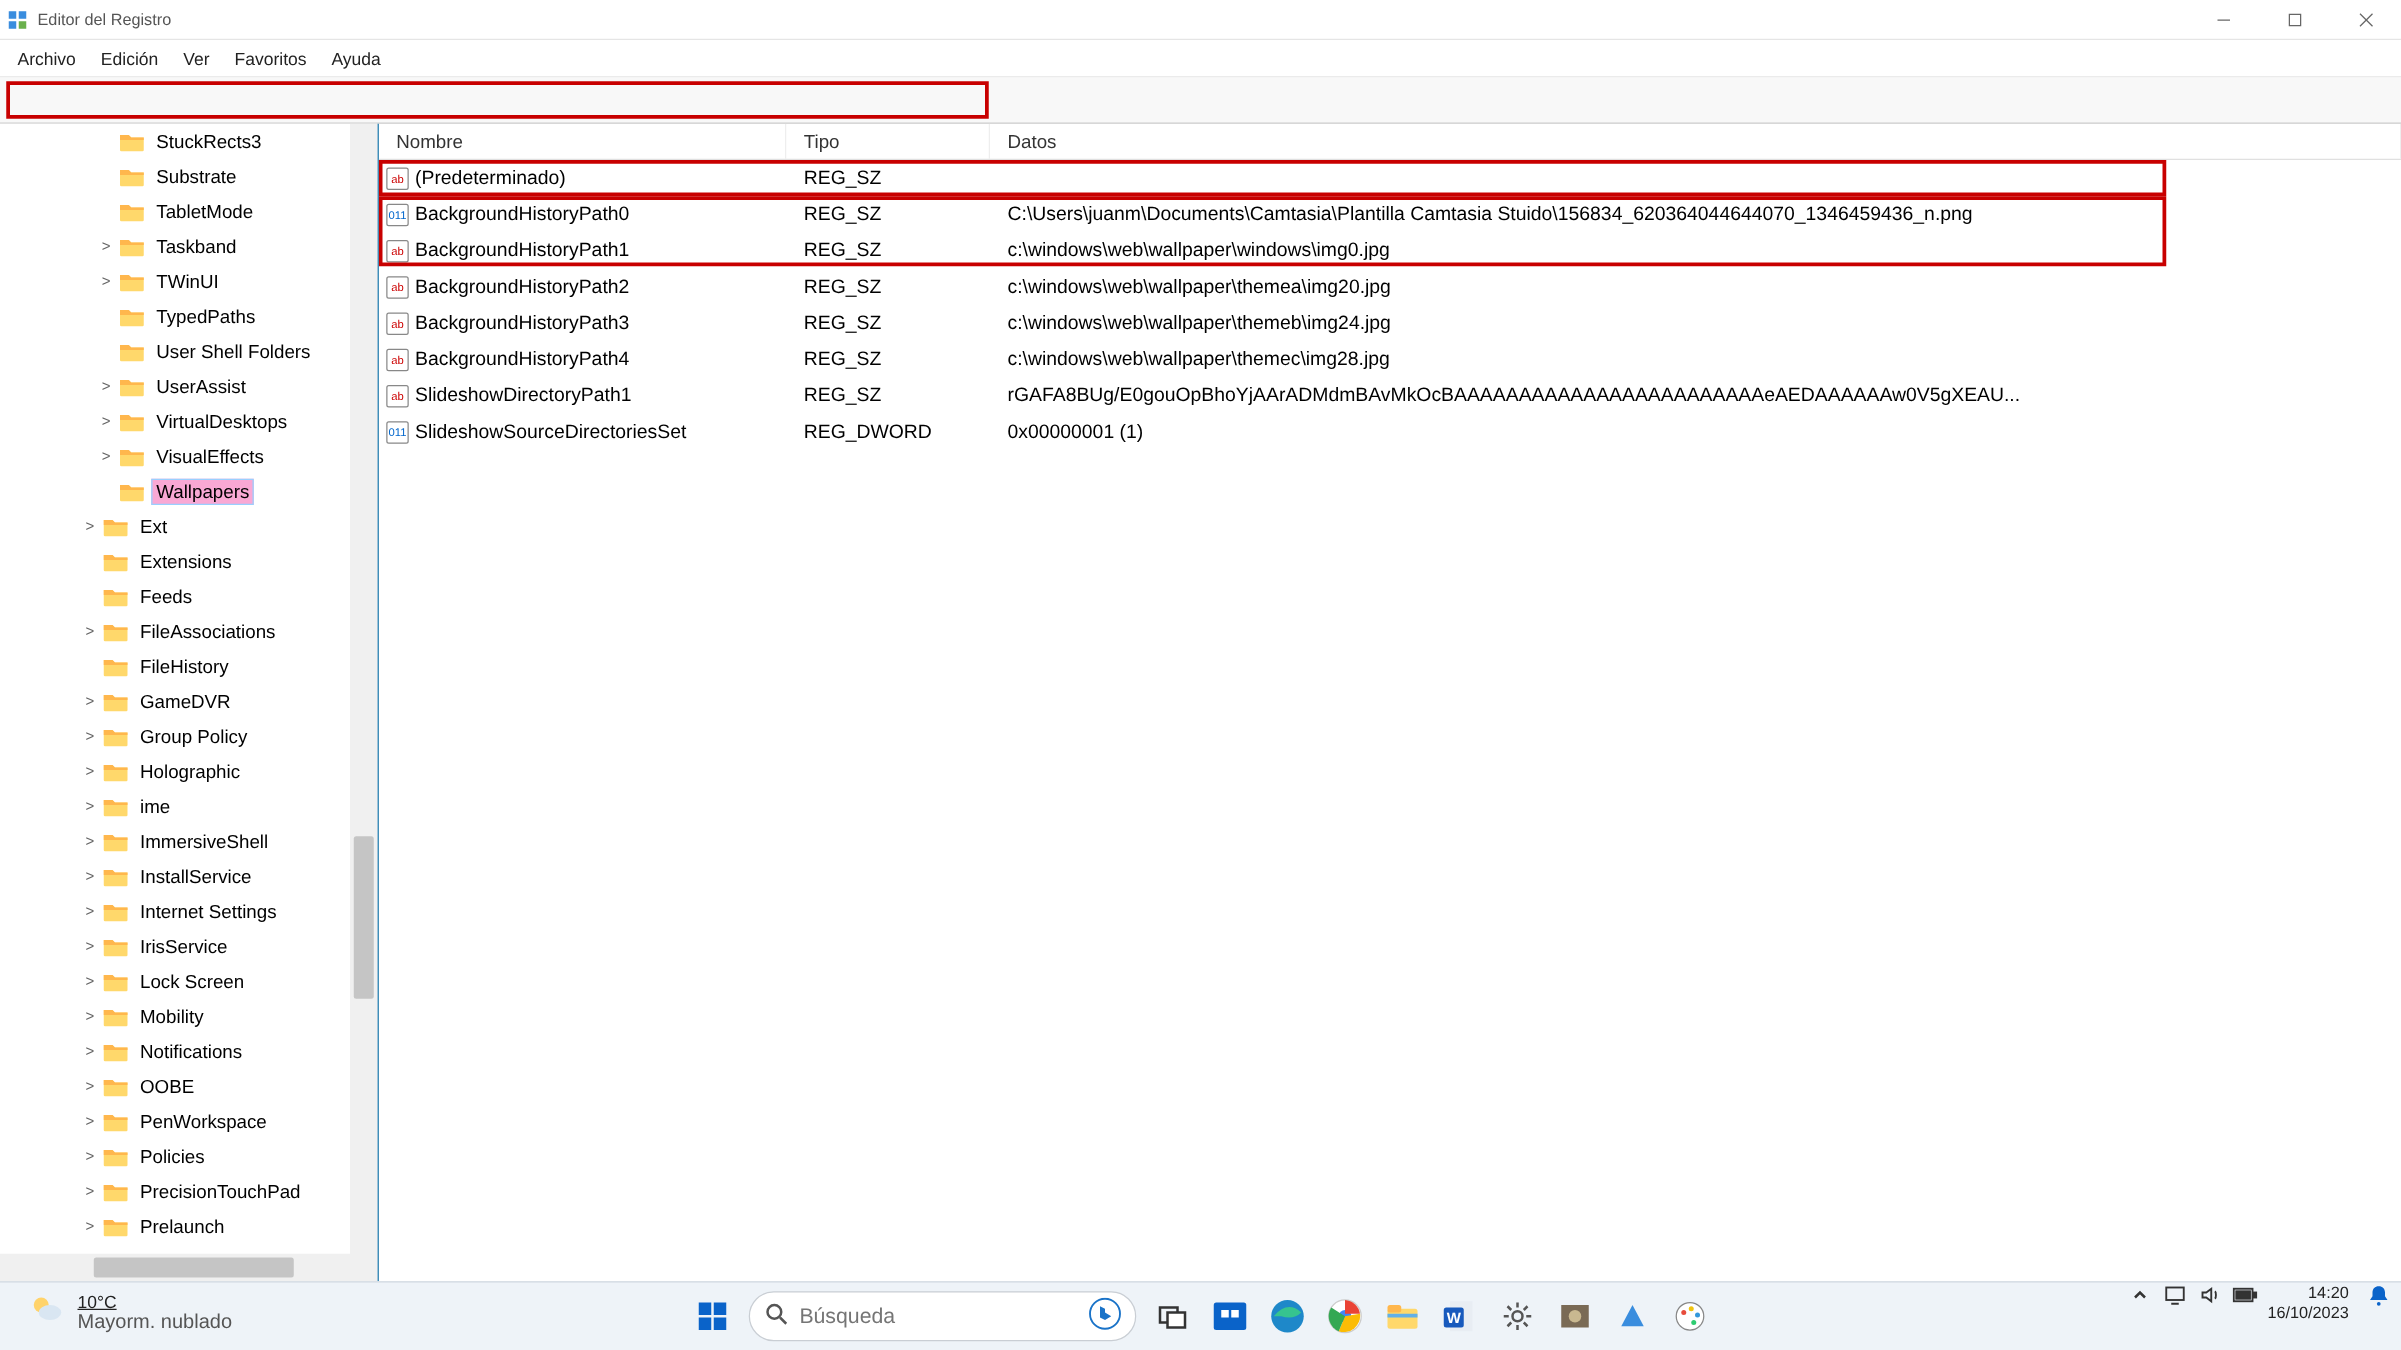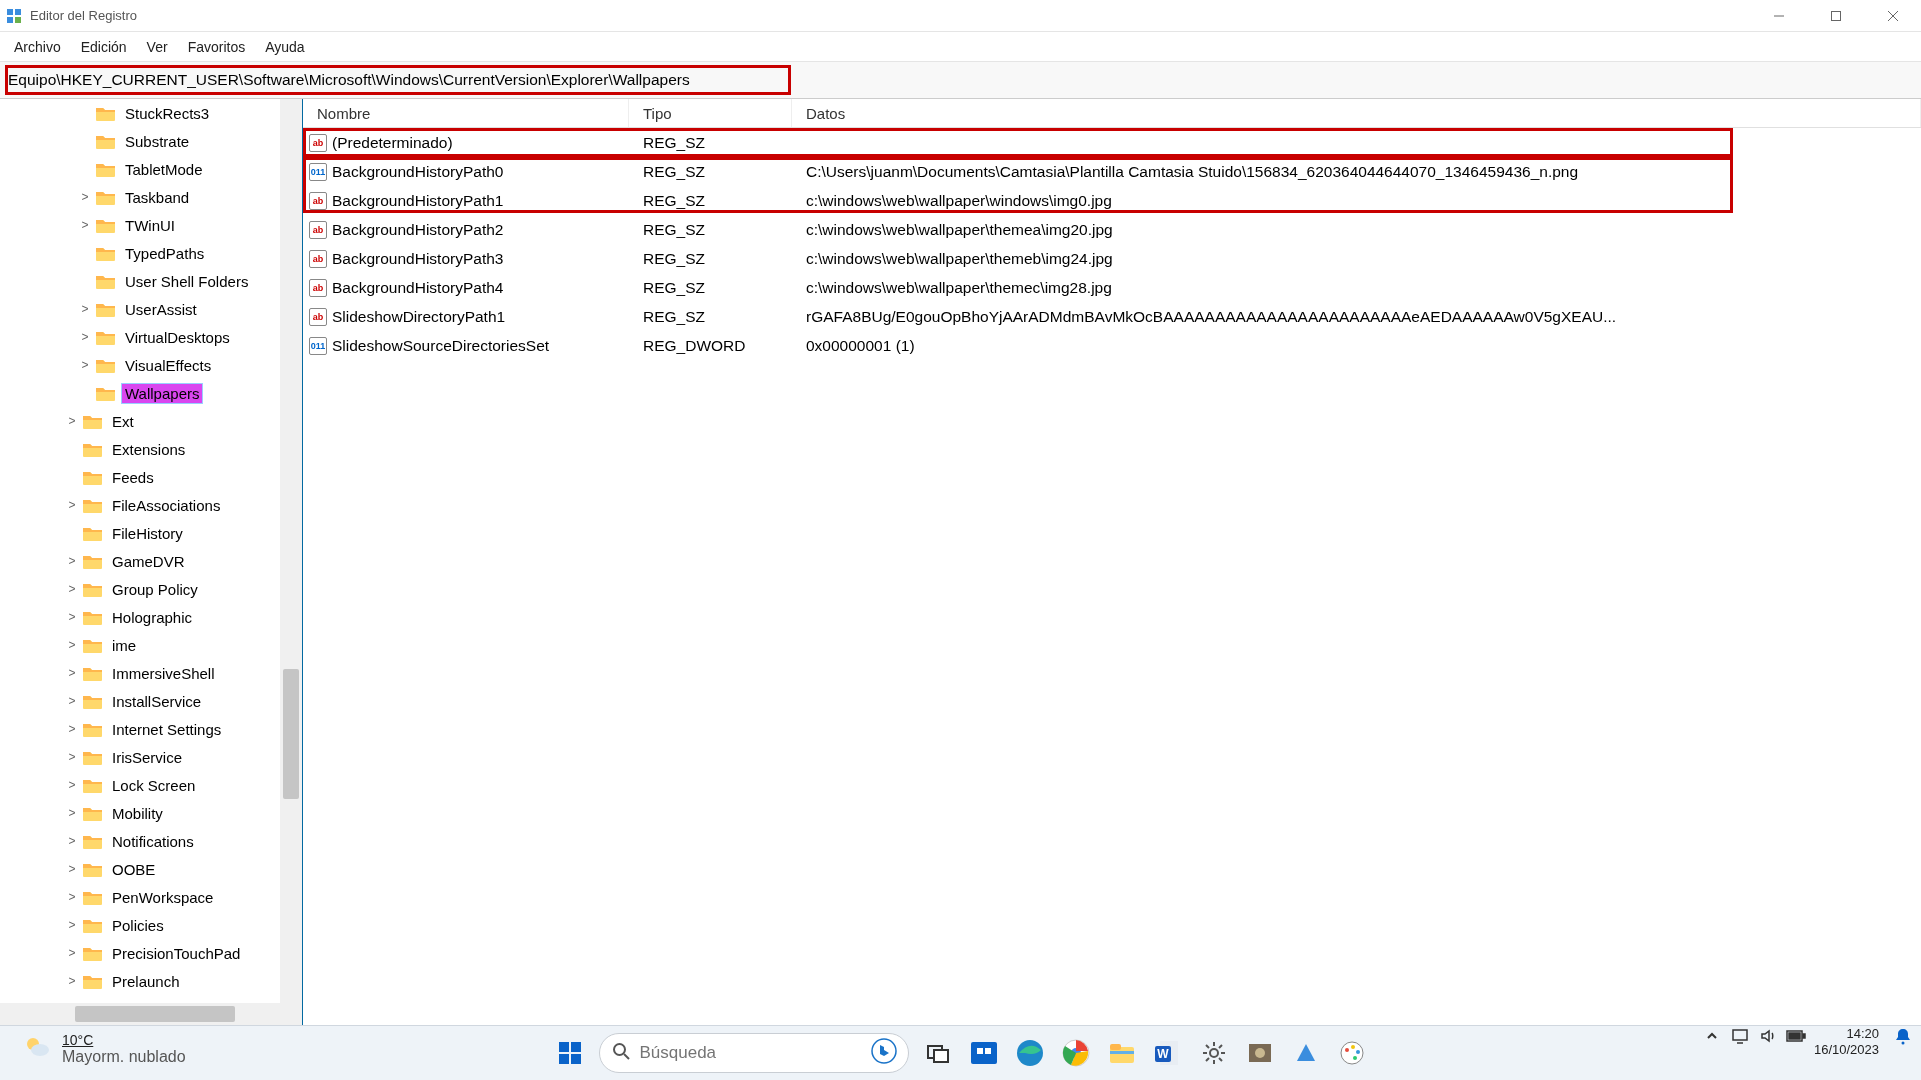--- a/index.html
+++ b/index.html
@@ -23,42 +23,42 @@
 .addressbar { margin-left:8px; font-size:15.5px; color:#000; background:transparent; border:none; width: 100%; }
 
 
 .body { display: flex; height: calc(100% - 32px - 30px - 37px - 55px); position:relative;}
 .tree-pane { width: 303px; border-right: 1px solid #0369a1; overflow: hidden; position:relative; background:#fff;}
 .tree-pane .tree-scroll { position:absolute; left:0; top:0; right:0; bottom:0;}
 .tree-node { display:flex; align-items:center; height:28px; font-size:15px; color:#000; white-space:nowrap;}
 .tree-node .spacer { display:inline-block; }
 .tree-node .expander { width:20px; text-align:center; color:#666; font-size:12px; }
 .tree-node .folder-ico { width:21px; height:18px; margin-right:5px; }
-.tree-node.sel .label-bg { background:#d946ef; padding:1px 3px; border:1px solid #99cfff;}
+.tree-node.sel .label-bg { background:#f9a8d4; padding:1px 3px; border:1px solid #99cfff;}
 .tree-node .label-bg { padding:1px 3px; border:1px solid transparent;}
 
 
 .tree-pane .scrollbar-v { position:absolute; right:0; top:0; bottom:0; width:22px; background:#f0f0f0;}
 .tree-pane .scroll-thumb { position:absolute; left:3px; right:3px; top:570px; height:130px; background:#c5c5c5; border-radius:2px;}
 .tree-pane .scrollbar-h { position:absolute; left:0; right:22px; bottom:0; height:22px; background:#f0f0f0;}
 .tree-pane .scrollbar-h .thumb-h { position:absolute; top:3px; bottom:3px; left:75px; width:160px; background:#c5c5c5; border-radius:2px;}
 
 
 .list-pane { flex:1; position:relative; overflow:hidden;}
 .list-header { height:29px; display:flex; align-items:center; border-bottom:1px solid #e0e0e0; font-size:15px; color:#333;}
 .list-header .col { padding-left:14px; border-right:1px solid #eee; height:100%; display:flex; align-items:center;}
 .col-name { width:326px;}
 .col-type { width:163px;}
 .col-data { flex:1; }
 .list-row { height:29px; display:flex; align-items:center; font-size:15.5px; color:#000;}
 .list-row .cell-name { width:326px; display:flex; align-items:center; padding-left:6px;}
 .list-row .cell-type { width:163px; padding-left:14px;}
 .list-row .cell-data { flex:1; padding-left:14px; white-space:nowrap; overflow:hidden;}
 .val-ico { width:18px; height:18px; margin-right:5px; flex-shrink:0;}
-.val-ico .box{width:18px;height:18px;border:1px solid #888;border-radius:2px;display:flex;align-items:center;justify-content:center;font-size:9px;font-weight:bold;}
+.val-ico .box{width:18px;height:18px;border:1px solid #888;border-radius:2px;display:flex;align-items:center;justify-content:center;font-size:9px;font-weight:normal;}
 .val-ico.str .box{color:#c00;}
 .val-ico.num .box{color:#06c;}
 
 
 .red-rect{position:absolute; border:3px solid #c80000; pointer-events:none; box-sizing:border-box;}
 
 
 .taskbar { position:absolute; left:0; right:0; bottom:0; height:55px; background:#eef3f8; border-top:1px solid #d0d7df; display:flex; align-items:center;}
 .taskbar .weather { position:absolute; left:22px; top:6px; display:flex; align-items:center; gap:10px;}
 .taskbar .weather .temp{font-size:14px; color:#222;text-decoration:underline;} .taskbar .weather .desc{font-size:16px; color:#555;}
@@ -111,21 +111,20 @@
 <div class="menubar">
   <div class="menu-item">Archivo</div>
   <div class="menu-item">Edición</div>
   <div class="menu-item">Ver</div>
   <div class="menu-item">Favoritos</div>
   <div class="menu-item">Ayuda</div>
 </div>
 
 <div class="addressbar-wrap">
   <div class="addr-highlight" style="width:786px;"></div>
-  <input class="addressbar" value="Equipo\HKEY_CURRENT_USER\Software\Microsoft\Windows\CurrentVersion\Explorer\Wallpapers" style="">
 </div>
 
 <div class="body">
 
   <div class="tree-pane">
     <div class="tree-scroll" id="tree-scroll">
         <div class="tree-node">
           <span class="spacer" style="width:75px"></span>
           <span class="expander"></span>
           <span class="folder-ico"><svg viewBox="0 0 21 18">

